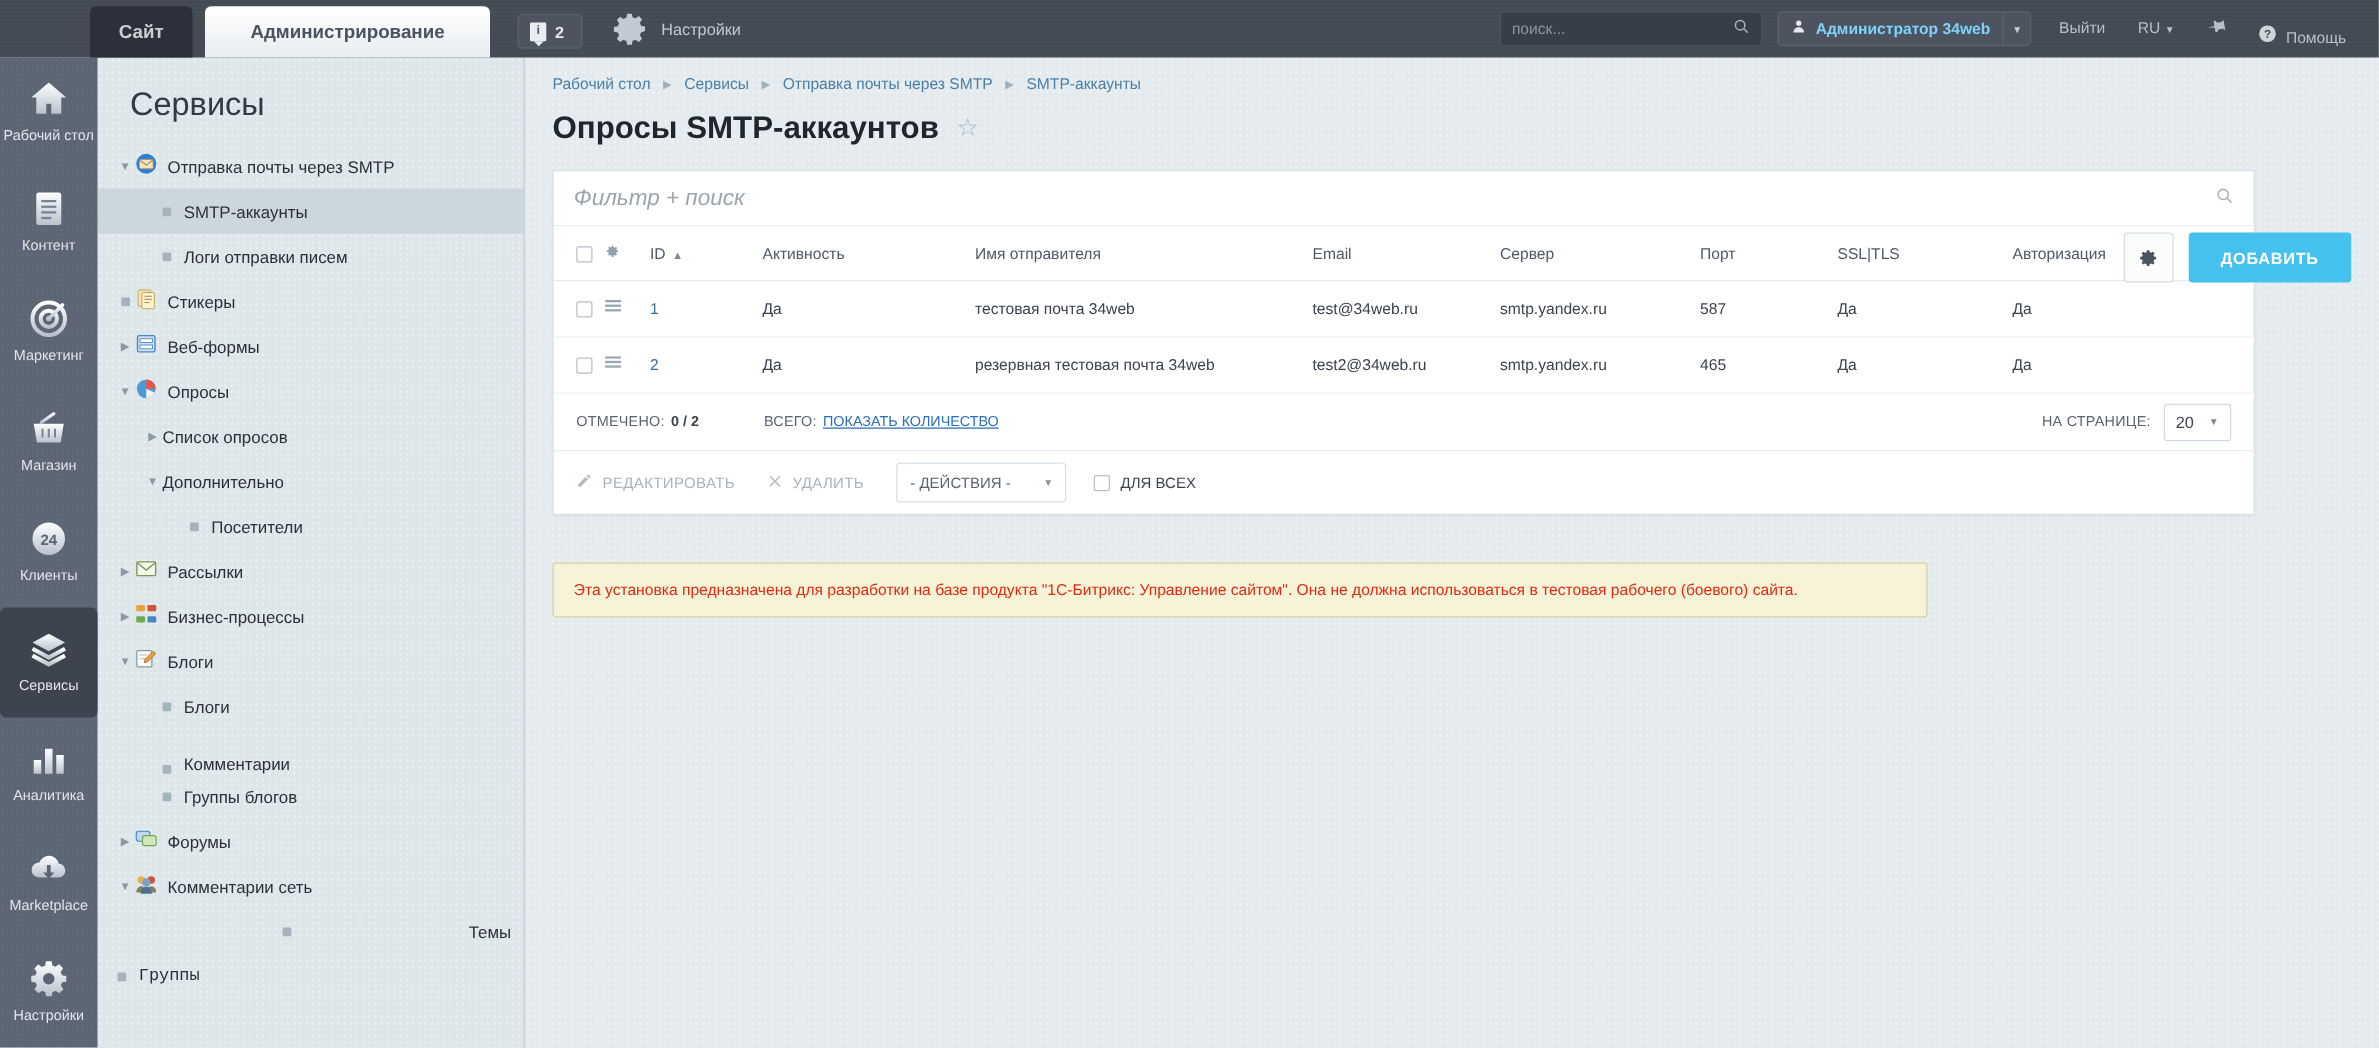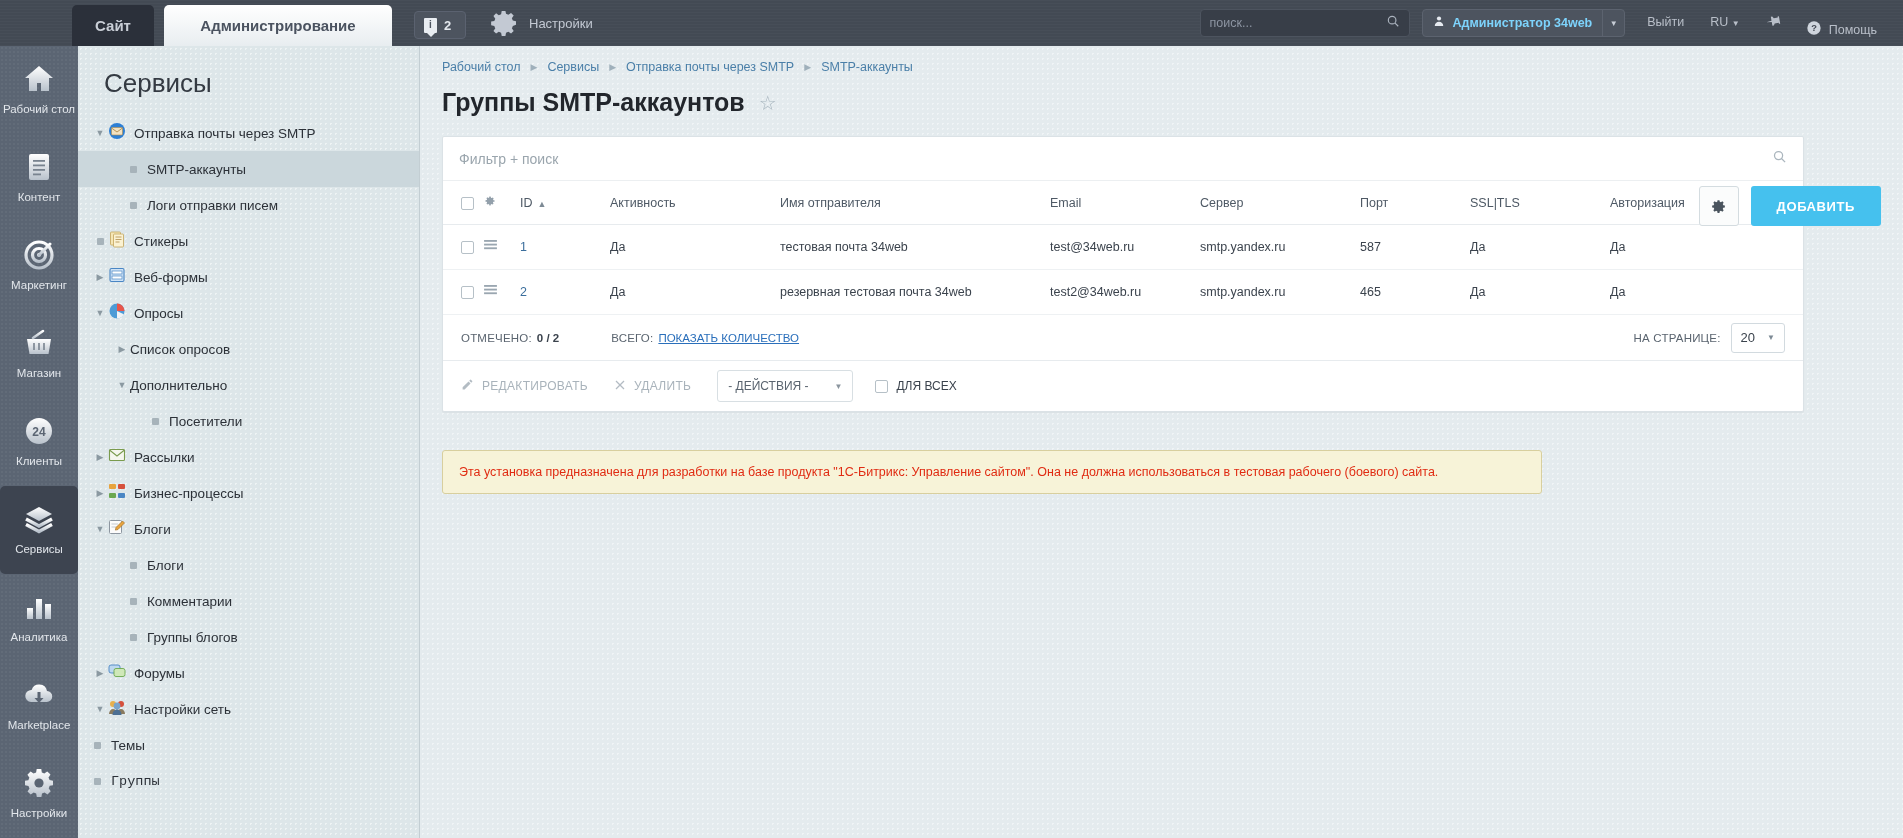--- a/index.html
+++ b/index.html
@@ -146,22 +146,22 @@
   .panel {
     margin: 19px 22px 0 22px; width: 1362px; background: #fff;
     border: 1px solid #dbe2e6; border-radius: 2px;
     box-shadow: 0 1px 1px rgba(0,0,0,.04);
   }
   .filterbar {
     height: 44px; display: flex; align-items: center; padding: 0 16px;
     border-bottom: 1px solid #eceff1;
   }
   .filterbar input {
-    flex: 1; border: none; outline: none; font-size: 14px;
-    color: #0c4a6e; font-family: inherit;
+    flex: 1; border: none; outline: none; font-size: 18px;
+    color: #0c4a6e; font-family: inherit; font-style: italic;
   }
   .filterbar input::placeholder { color: #9aa5ad; }
 
   .toolbar-right {
     position: absolute; top: 140px; right: 22px;
     display: flex; align-items: center; gap: 12px;
   }
   .gear-btn {
     width: 40px; height: 40px; background: #fbfcfc;
     border: 1px solid #d4dce0; border-radius: 3px;
@@ -552,21 +552,21 @@
             </g>
             <path d="M10 11.5L16.5 5l-2-2L8 9.5l-.6 2.6z" fill="#e8a33d" stroke="#a8742a" stroke-width=".7"></path>
           </svg></span>
         <span class="mlbl">Блоги</span>
       </div>
       <div class="mitem" style="padding-left: 36px;">
         <span class="twist"></span>
         <span class="bullet"></span>
         <span class="mlbl">Блоги</span>
       </div>
-      <div class="mitem" style="padding-left: 36px;">
+      <div class="mitem" style="padding-left: 36px; align-items: flex-end;">
         <span class="twist"></span>
         <span class="bullet"></span>
         <span class="mlbl">Комментарии</span>
       </div>
       <div class="mitem" style="padding-left: 36px;">
         <span class="twist"></span>
         <span class="bullet"></span>
         <span class="mlbl">Группы блогов</span>
       </div>
       <div class="mitem" style="padding-left: 14px;">
@@ -580,23 +580,23 @@
       <div class="mitem" style="padding-left: 14px;">
         <span class="twist">▼</span>
         <span><svg class="mico" viewBox="0 0 18 18">
             <circle cx="5" cy="6" r="3" fill="#e8b04d"></circle>
             <circle cx="13" cy="6" r="3" fill="#d6503c"></circle>
             <circle cx="9" cy="8" r="3.4" fill="#7aa4cc"></circle>
             <path d="M1 16c0-3 2-5 4-5s4 2 4 5z" fill="#8a7b5f"></path>
             <path d="M9 16c0-3 2-5 4-5s4 2 4 5z" fill="#8a7b5f"></path>
             <path d="M4.5 17c0-3.4 2-5.6 4.5-5.6s4.5 2.2 4.5 5.6z" fill="#4c6f93"></path>
           </svg></span>
-        <span class="mlbl">Настройки сеть</span>
-      </div>
-      <div class="mitem" style="">
+        <span class="mlbl">Комментарии сеть</span>
+      </div>
+      <div class="mitem" style=" justify-content: space-between;">
         <span class="twist"></span>
         <span class="bullet"></span>
         <span class="mlbl">Темы</span>
       </div>
       <div class="mitem" style=" font-family: Liberation Mono, monospace;">
         <span class="twist"></span>
         <span class="bullet"></span>
         <span class="mlbl">Группы</span>
       </div>
     </div>
@@ -608,21 +608,21 @@
       <a>Рабочий стол</a>
       <span class="sep">▶</span>
       <a>Сервисы</a>
       <span class="sep">▶</span>
       <a>Отправка почты через SMTP</a>
       <span class="sep">▶</span>
       <a>SMTP-аккаунты</a>
     </div>
 
   <div class="pagetitle-row">
-    <div class="pagetitle">Группы SMTP-аккаунтов</div>
+    <div class="pagetitle">Опросы SMTP-аккаунтов</div>
     <div class="star">☆</div>
   </div>
 
   <div class="toolbar-right">
     <div class="gear-btn">
       <svg width="17" height="17" viewBox="0 0 24 24" fill="#4a545e">
         <path d="M12 8.6a3.4 3.4 0 100 6.8 3.4 3.4 0 000-6.8zm0 5a1.6 1.6 0 110-3.2 1.6 1.6 0 010 3.2z"></path>
         <path d="M21 13.35v-2.7l-2.3-.43a6.8 6.8 0 00-.7-1.69l1.33-1.95-1.91-1.91-1.95 1.33a6.8 6.8 0 00-1.69-.7L13.35 3h-2.7l-.43 2.3a6.8 6.8 0 00-1.69.7L6.58 4.67 4.67 6.58 6 8.53a6.8 6.8 0 00-.7 1.69L3 10.65v2.7l2.3.43c.17.6.4 1.16.7 1.69l-1.33 1.95 1.91 1.91 1.95-1.33c.53.3 1.09.53 1.69.7l.43 2.3h2.7l.43-2.3a6.8 6.8 0 001.69-.7l1.95 1.33 1.91-1.91L18 15.47c.3-.53.53-1.09.7-1.69z"></path>
       </svg>
     </div>

